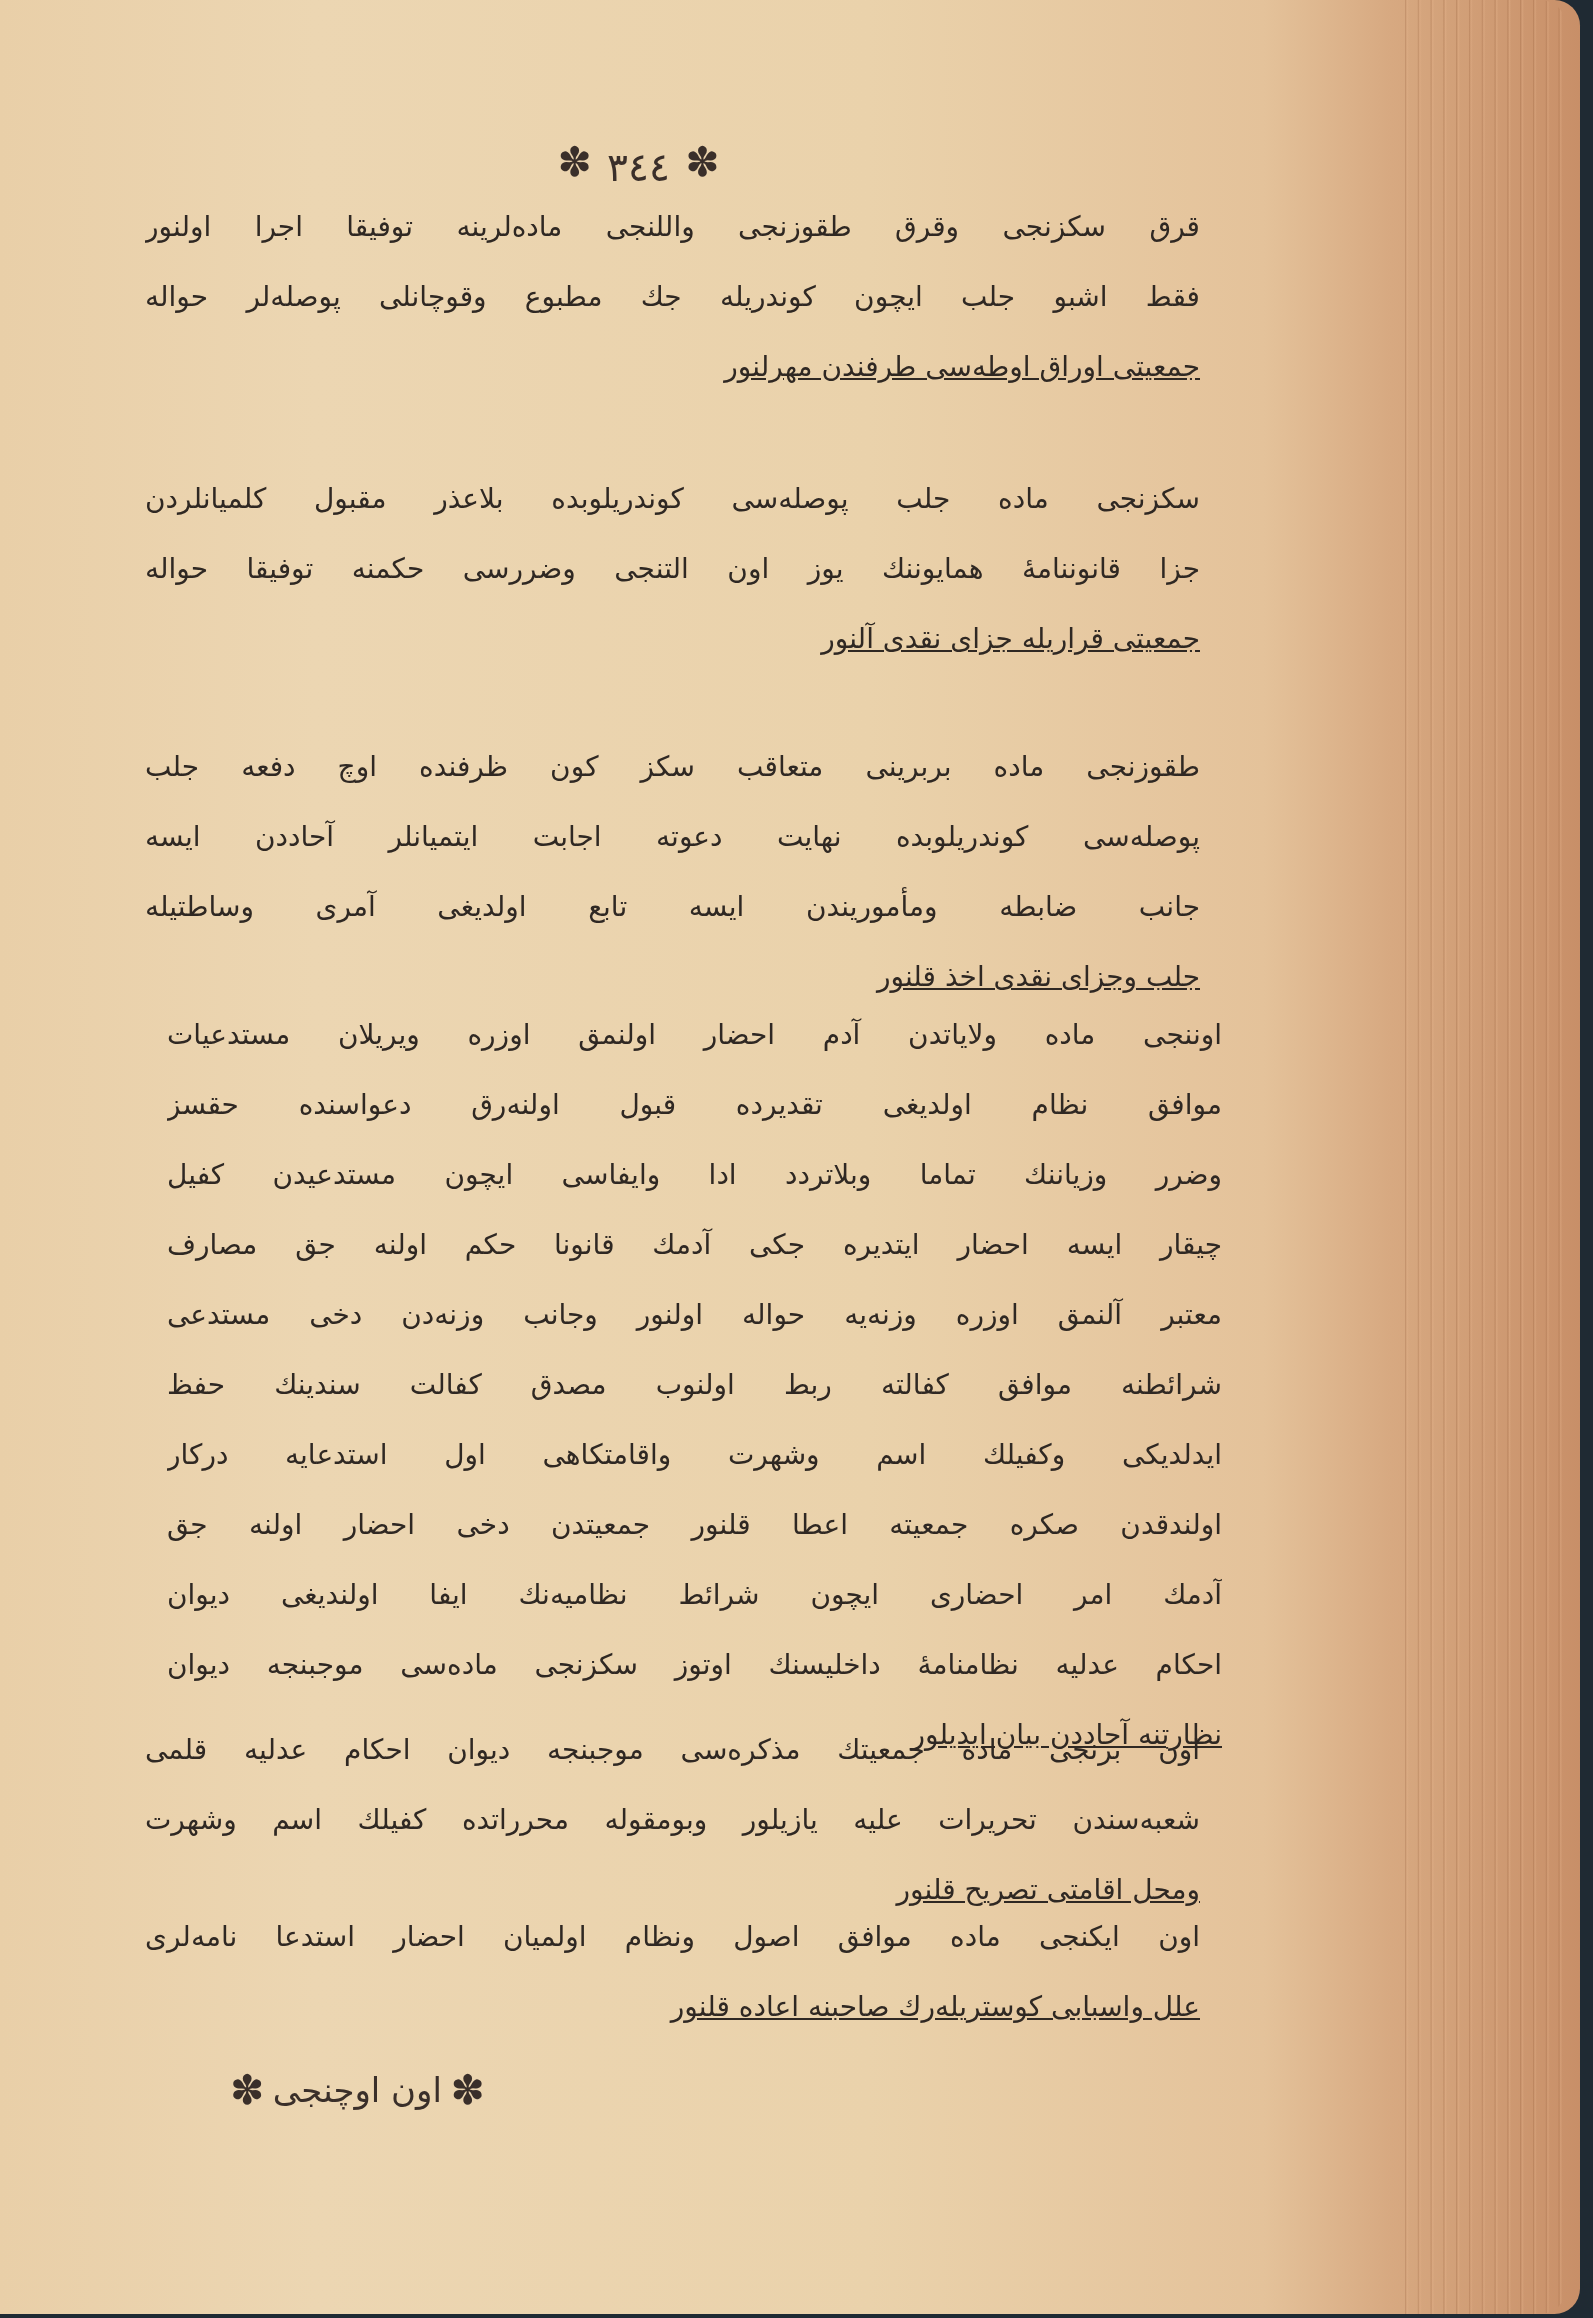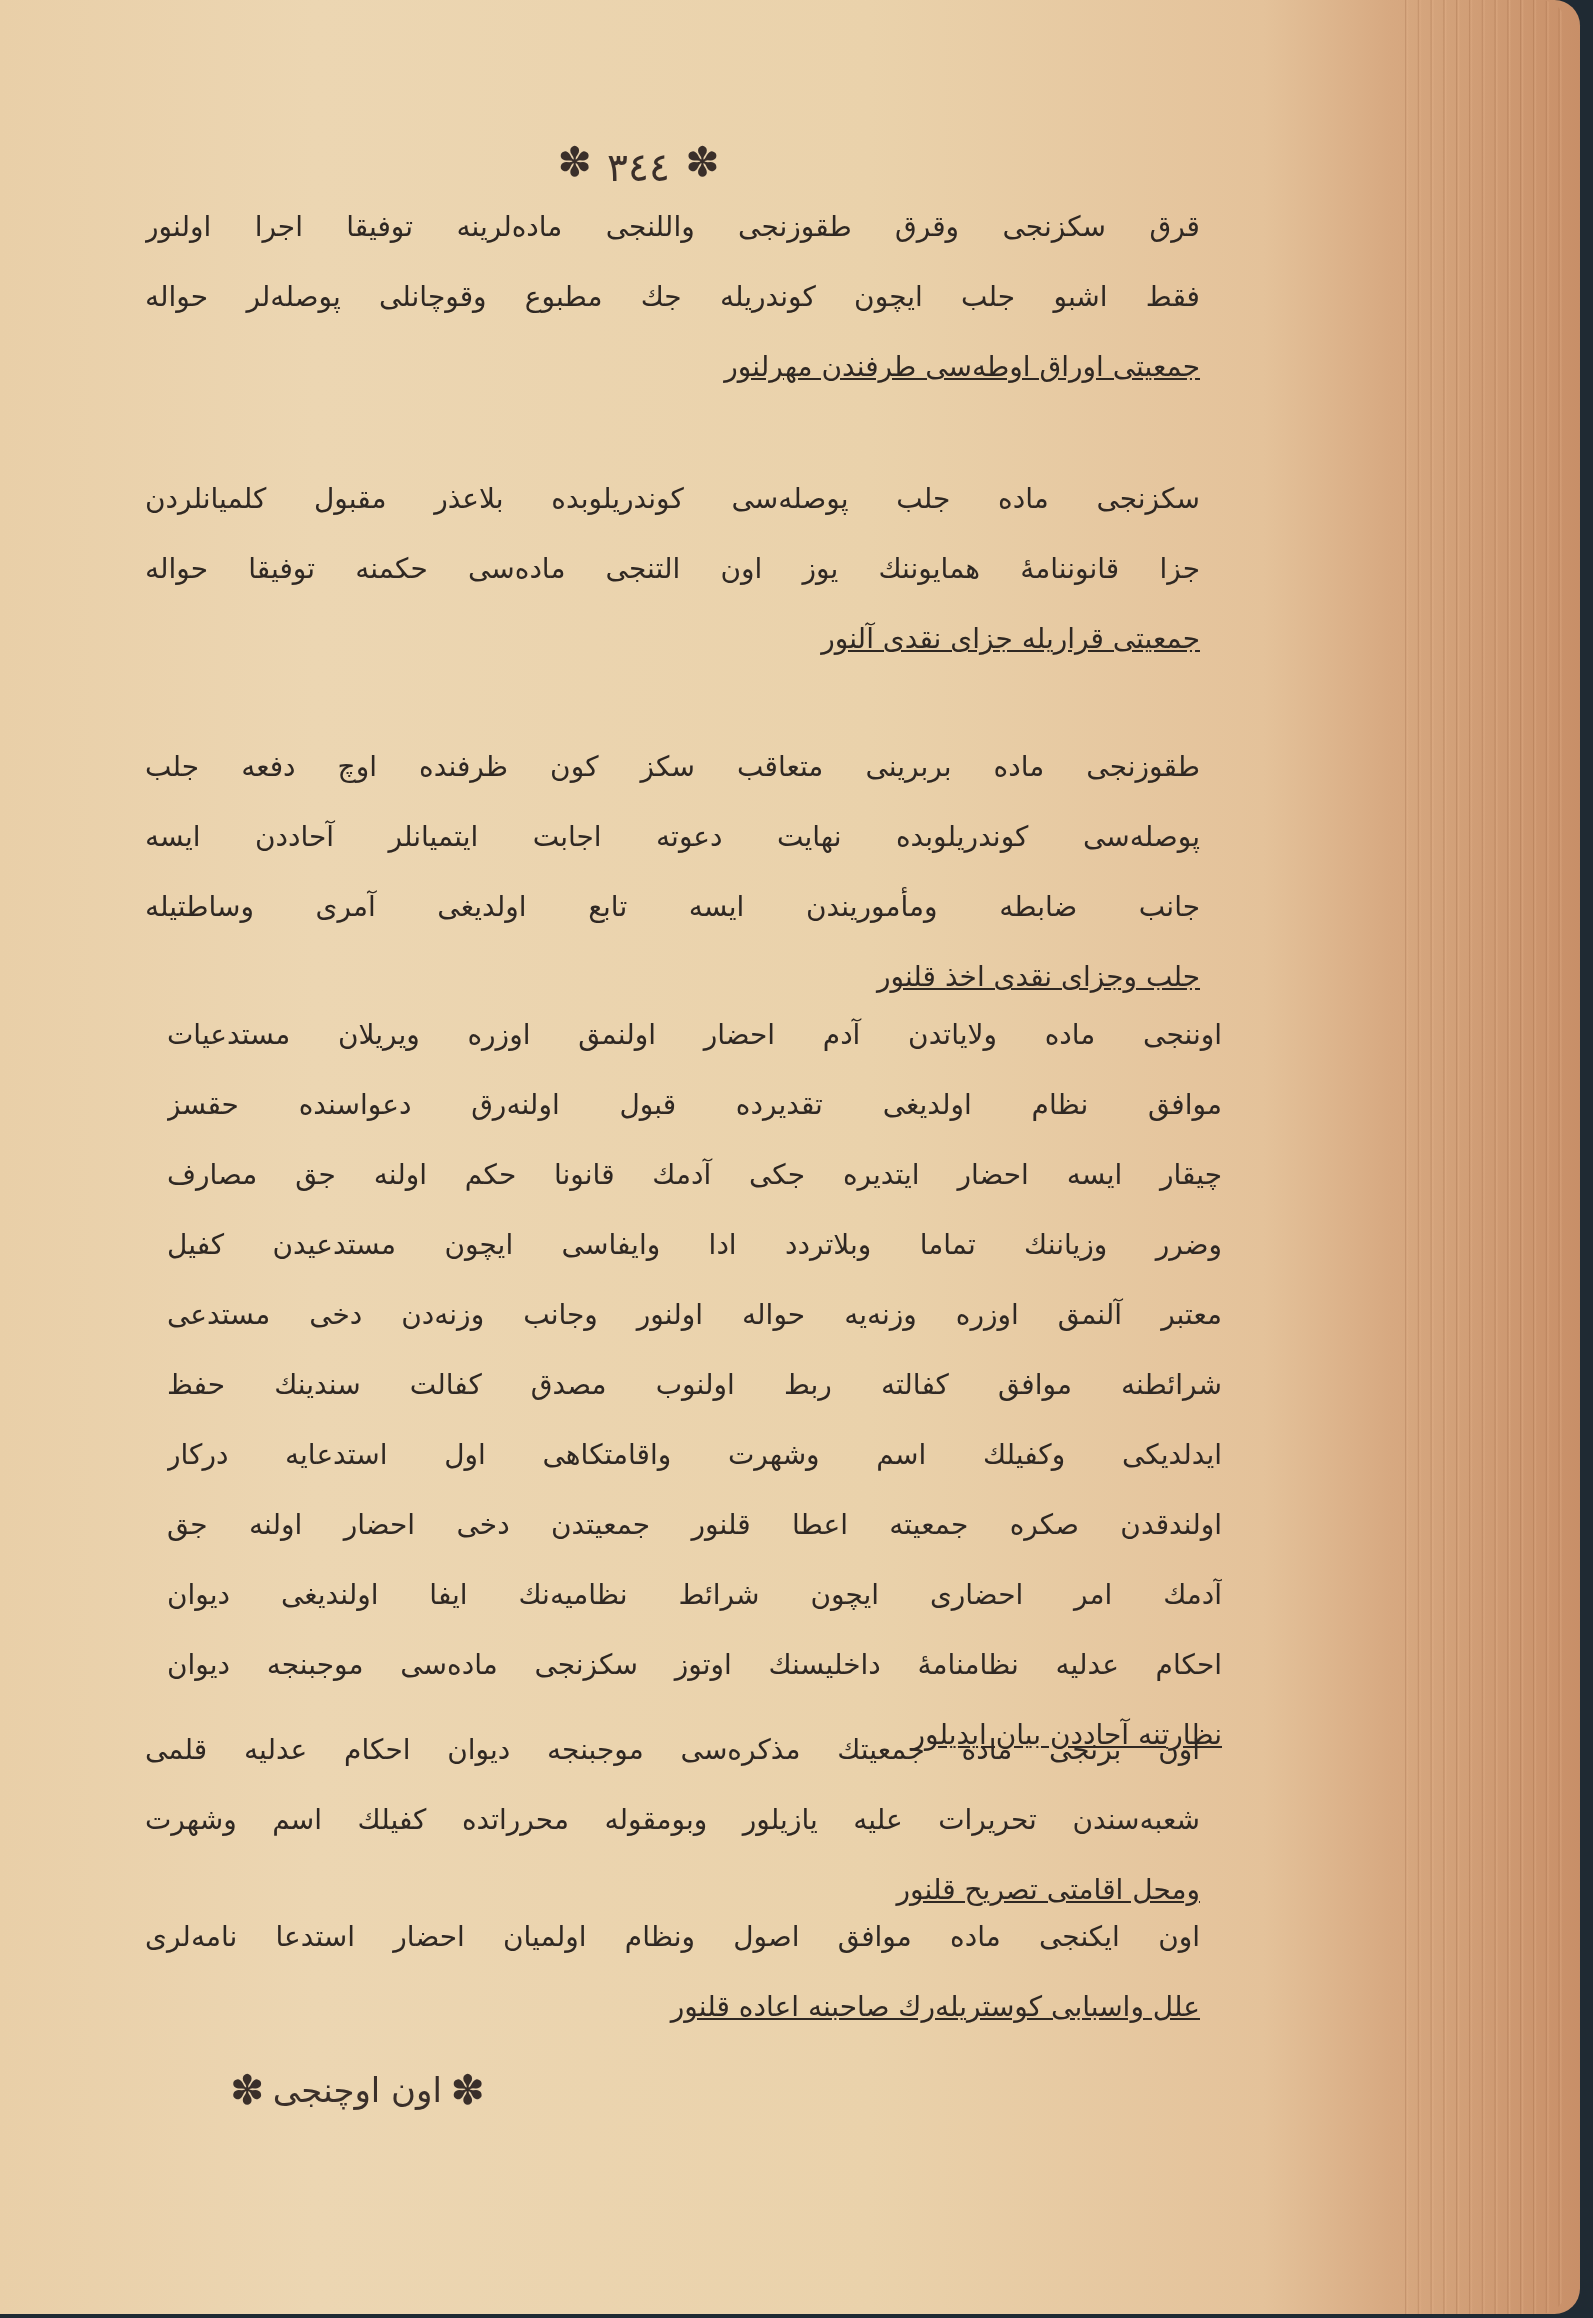--- a/index.html
+++ b/index.html
@@ -52,36 +52,36 @@
   </div>
 
   <div class="text" style="top:192px;">
     <span class="line">قرق سکزنجی وقرق طقوزنجی واللنجی ماده‌لرینه توفیقا اجرا اولنور</span>
     <span class="line">فقط اشبو جلب ایچون کوندریله جك مطبوع وقوچانلی پوصله‌لر حواله</span>
     <span class="line last">جمعیتی اوراق اوطه‌سی طرفندن مهرلنور</span>
   </div>
 
   <div class="text" style="top:464px;">
     <span class="line">سکزنجی ماده   جلب پوصله‌سی کوندریلوبده بلاعذر مقبول کلمیانلردن</span>
-    <span class="line">جزا قانوننامهٔ همایوننك یوز اون التنجی ماده‌سی حکمنه توفیقا حواله</span>
+    <span class="line">جزا قانوننامهٔ همایوننك یوز اون التنجی وضرر‌سی حکمنه توفیقا حواله</span>
     <span class="line last">جمعیتی قراریله جزای نقدی آلنور</span>
   </div>
 
   <div class="text" style="top:732px;">
     <span class="line">طقوزنجی ماده   بربرینی متعاقب سکز کون ظرفنده اوچ دفعه جلب</span>
     <span class="line">پوصله‌سی کوندریلوبده نهایت دعوته اجابت ایتمیانلر آحاددن ایسه</span>
     <span class="line">جانب ضابطه ومأموریندن ایسه تابع اولدیغی آمری وساطتیله</span>
     <span class="line last">جلب وجزای نقدی اخذ قلنور</span>
   </div>
 
   <div class="text" style="top:1000px;margin-left:22px;">
     <span class="line">اوننجی ماده   ولایاتدن آدم احضار اولنمق اوزره ویریلان مستدعیات</span>
     <span class="line">موافق نظام اولدیغی تقدیرده قبول اولنه‌رق دعواسنده حقسز</span>
+    <span class="line">وضرر وزیاننك تماما وبلاتردد ادا وایفاسی ایچون مستدعیدن کفیل</span>
     <span class="line">چیقار ایسه احضار ایتدیره جکی آدمك قانونا حکم اولنه جق مصارف</span>
-    <span class="line">وضرر وزیاننك تماما وبلاتردد ادا وایفاسی ایچون مستدعیدن کفیل</span>
     <span class="line">معتبر آلنمق اوزره وزنه‌یه حواله اولنور وجانب وزنه‌دن دخی مستدعی</span>
     <span class="line">شرائطنه موافق کفالته ربط اولنوب مصدق کفالت سندینك حفظ</span>
     <span class="line">ایدلدیکی وکفیلك اسم وشهرت واقامتکاهی اول استدعایه درکار</span>
     <span class="line">اولندقدن صکره جمعیته اعطا قلنور جمعیتدن دخی احضار اولنه جق</span>
     <span class="line">آدمك امر احضاری ایچون شرائط نظامیه‌نك ایفا اولندیغی دیوان</span>
     <span class="line">احکام عدلیه نظامنامهٔ داخلیسنك اوتوز سکزنجی ماده‌سی موجبنجه دیوان</span>
     <span class="line last">نظارتنه آحاددن بیان ایدیلور</span>
   </div>
 
   <div class="text" style="top:1715px;">

